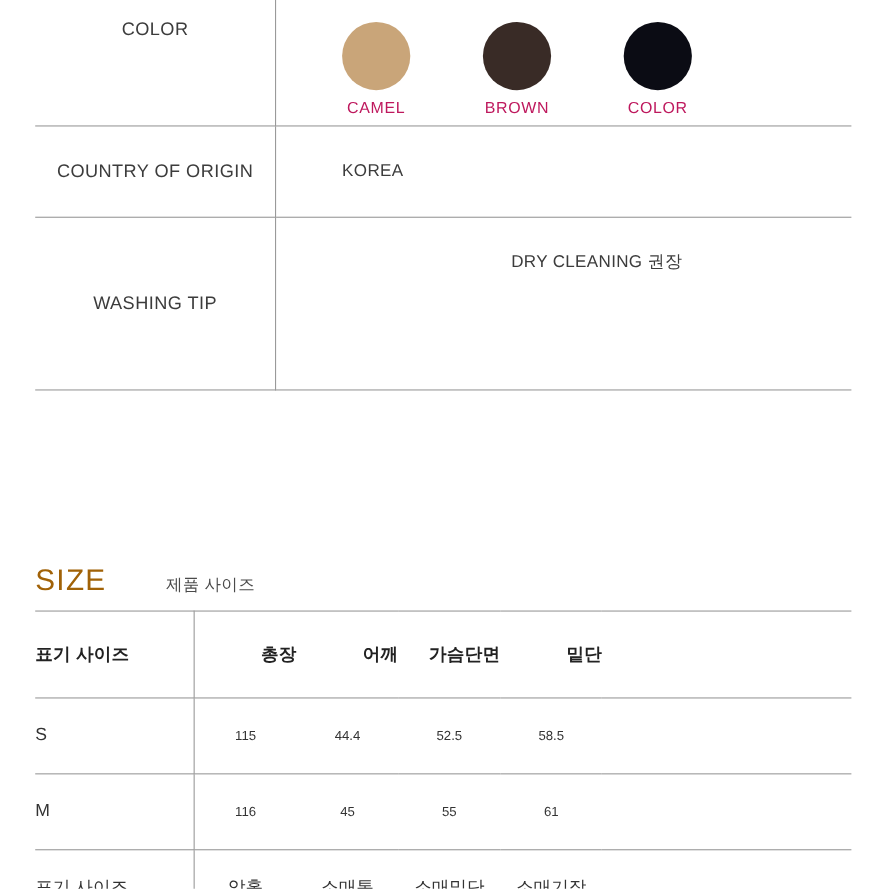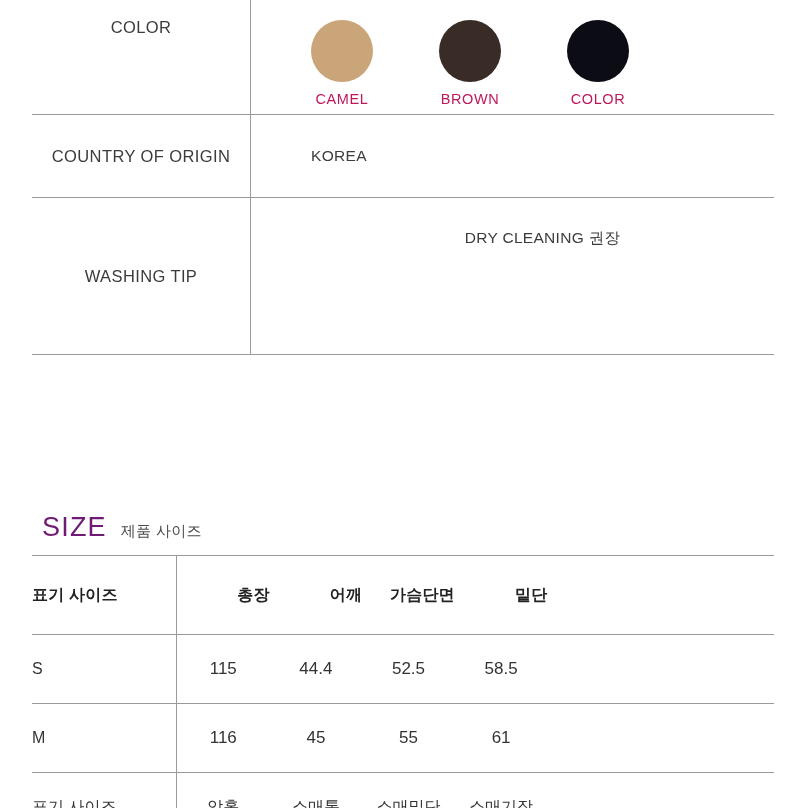--- a/index.html
+++ b/index.html
@@ -96,28 +96,28 @@
   }
   .size-heading {
     display: flex;
     align-items: baseline;
     gap: 14px;
     padding-bottom: 12px;
   }
   .size-heading .big {
     font-size: 27px;
     letter-spacing: 1.2px;
-    color: #701a75;
+    color: #a16207;
     font-weight: 400;
-    margin-left: 10px;
   }
   .size-heading .sub {
     font-size: 15px;
     color: #4a4a4a;
     letter-spacing: 0.3px;
+    margin-left: 40px;
   }
 
   .size-table {
     width: 742px;
     border-collapse: collapse;
     table-layout: fixed;
   }
   .size-table th,
   .size-table td {
     border-bottom: 1.4px solid #9a9a9a;
@@ -128,21 +128,21 @@
   .size-table thead th { border-top: 1.4px solid #9a9a9a; }
   .size-table .c-size {
     width: 143px;
     text-align: left;
     border-right: 1.4px solid #9a9a9a;
   }
   .size-table .c-data { width: 92px; text-align: center; }
   .size-table .c-pad { width: 225px; }
 
   .size-table thead th { height: 78px; font-size: 16px; letter-spacing: 0.2px; font-weight: 700; color: #222; }
-  .size-table tbody td { height: 68px; font-size: 17px; }
+  .size-table tbody td { height: 68px; font-size: 12px; }
   .size-table tbody td.c-size { font-size: 16px; }
 
   .size-table thead th.c-data { font-weight: 700; text-align: right; }
 
   
   .size-table tr.clipped th { height: 68px; }
 </style>
 </head>
 <body>
 

